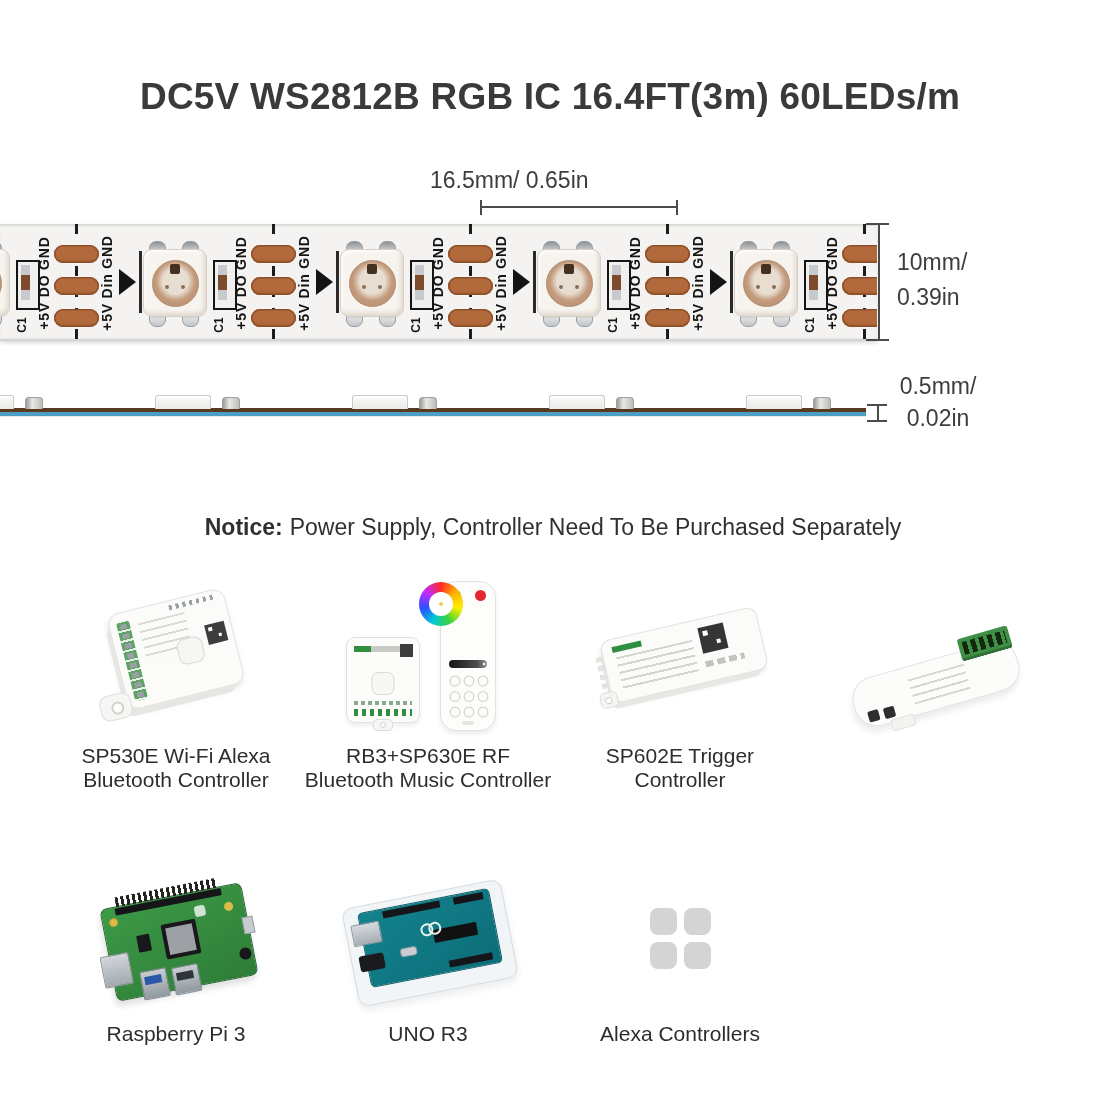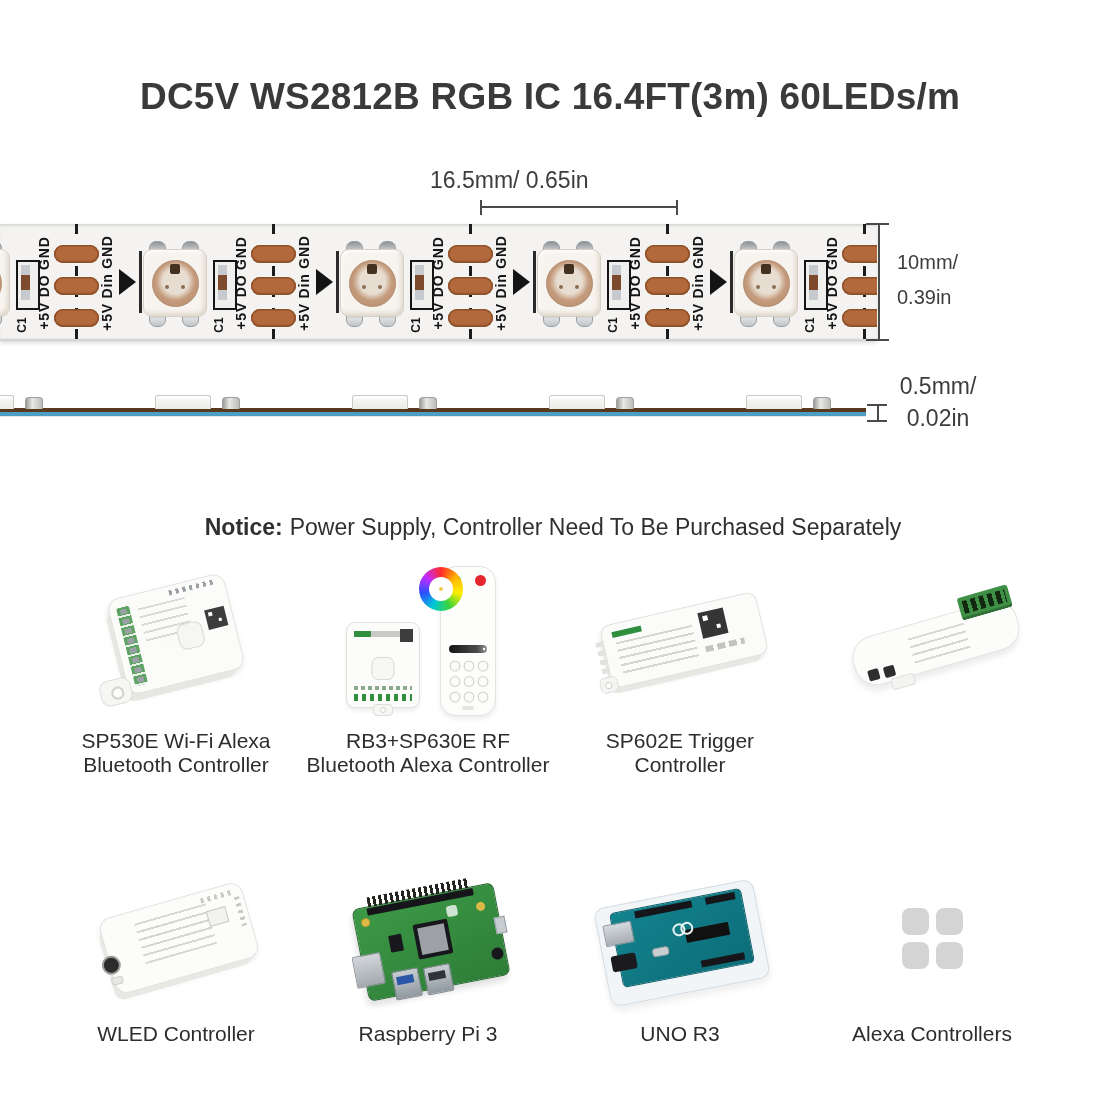--- a/index.html
+++ b/index.html
@@ -58,21 +58,21 @@
   .pad{position:absolute;left:108px;width:45px;height:18px;border-radius:9px;background:#b2693c;z-index:1;
        box-shadow:inset 0 0 0 1.5px #8f5028, inset 0 -2px 2px rgba(0,0,0,.15);}
   .pad.p1{top:21px;} .pad.p2{top:53px;} .pad.p3{top:85px;}
   .arrow{position:absolute;left:173px;top:45px;width:0;height:0;
          border-top:13px solid transparent;border-bottom:13px solid transparent;border-left:17px solid #141414;}
 
   
   .width-bracket{position:absolute;left:866px;top:223px;width:23px;height:114px;
                  border-top:2px solid #4a4a4a;border-bottom:2px solid #4a4a4a;}
   .width-bracket::after{content:'';position:absolute;left:50%;top:0;bottom:0;width:2px;background:#4a4a4a;}
-  .width-text{position:absolute;left:897px;top:245px;font-size:20px;line-height:35px;color:#3d3d3d;}
+  .width-text{position:absolute;left:897px;top:245px;font-size:23px;line-height:35px;color:#3d3d3d;}
 
   
   .strip-side{position:absolute;left:0;top:395px;width:866px;height:22px;overflow:hidden;
               background:linear-gradient(to bottom, rgba(0,0,0,0) 0 13px, #5a3a1e 13px 17.5px, #4d9ec5 17.5px 21px, #dfe9ee 21px 22px);}
   .side-track{position:absolute;left:-42px;top:0;display:flex;}
   .sseg{position:relative;flex:0 0 197px;width:197px;height:13px;}
   .sled{position:absolute;left:0;top:0;width:54px;height:13px;background:linear-gradient(#fbfbfa,#e9e9e6);
         border:1px solid #c8c8c5;border-bottom:none;border-radius:3px 3px 0 0;box-shadow:inset 0 2px 2px #fff;}
   .scap{position:absolute;left:67px;top:2px;width:16px;height:11px;
         background:linear-gradient(90deg,#9b9b98,#e8e8e5 40%,#bcbcb9);
@@ -85,21 +85,21 @@
   .thick-text{position:absolute;left:886px;top:370px;width:104px;text-align:center;
               font-size:23px;line-height:32px;color:#3d3d3d;}
 
   
   .notice{position:absolute;top:514px;left:3px;width:100%;text-align:center;font-size:23px;color:#303030;}
   .notice b{font-weight:bold;}
   .notice span{margin-left:7px;}
 
   
   .grid-row{position:absolute;left:50px;width:1008px;display:flex;}
-  .row1{top:559px;} .row2{top:860px;}
+  .row1{top:574px;align-items:center;} .row2{top:860px;}
   .cell{width:252px;display:flex;flex-direction:column;align-items:center;}
   .artbox{display:flex;align-items:center;justify-content:center;}
   .row1 .artbox{height:166px;} .row2 .artbox{height:156px;}
   .plabel{margin-top:4px;font-size:21px;line-height:23.5px;color:#2d2d2d;text-align:center;}
   .row2 .plabel{margin-top:6px;}
   .art{position:relative;}
 
   
   .art-530{width:180px;height:150px;}
   .p530-box{position:absolute;left:30px;top:18px;width:118px;height:96px;transform:rotate(-14deg);
@@ -516,21 +516,21 @@
                 <i></i>
               </div>
             <i class="rm-slider"></i>
             <i class="rm-keys"></i>
             <i class="rm-foot"></i>
           </div>
         </div>
       </div>
       <div class="plabel">
         <div>RB3+SP630E RF</div>
-        <div>Bluetooth Alexa Controller</div>
+        <div>Bluetooth Music Controller</div>
       </div>
     </div>
 
     <div class="cell">
       <div class="artbox">
         <div class="art art-602">
           <div class="p602-box">
             <i class="p602-title"></i>
             <i class="p602-lines"></i>
             <i class="p602-qr"></i>
@@ -556,38 +556,20 @@
             <i class="tuya-clip"></i>
           </div>
         </div>
       </div>
     </div>
 
   </div>
 
   <div class="grid-row row2">
 
-    <div class="cell">
-      <div class="artbox">
-        <div class="art art-wled">
-          <div class="wled-box">
-            <i class="wled-lines"></i>
-            <i class="wled-dots"></i>
-            <i class="wled-dots2"></i>
-            <i class="wled-socket"></i>
-            <i class="wled-oval"></i>
-            <i class="wled-qr"></i>
-          </div>
-        </div>
-      </div>
-      <div class="plabel">
-        <div>WLED Controller</div>
-        <div></div>
-      </div>
-    </div>
 
     <div class="cell">
       <div class="artbox">
         <div class="art art-pi">
           <div class="pi-board">
             <i class="pi-pins"></i>
             <i class="pi-gpio"></i>
             <i class="pi-soc"></i>
             <i class="pi-chip2"></i>
             <i class="pi-eth"></i>

